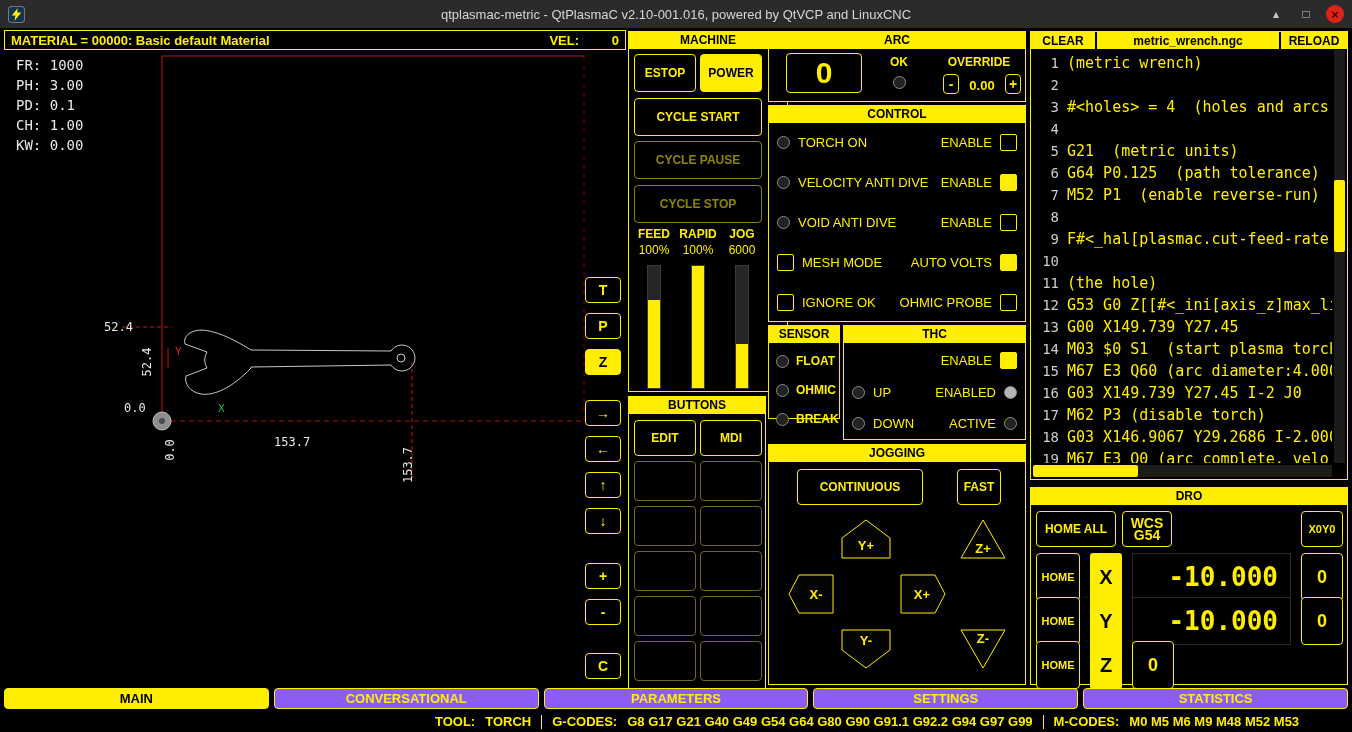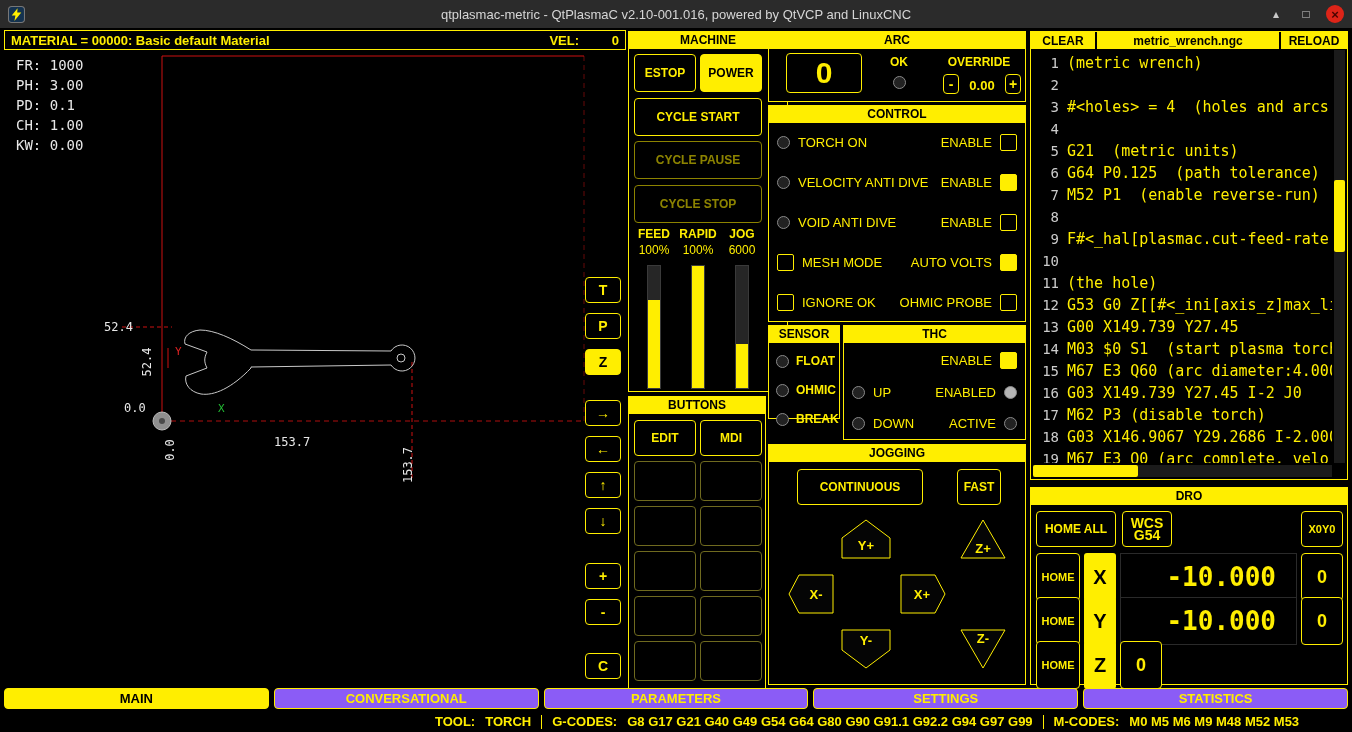--- a/index.html
+++ b/index.html
@@ -110,27 +110,27 @@
   .vthumb{position:absolute;left:0;right:0;top:130px;height:72px;background:var(--y);border-radius:2px;}
   .hscroll{position:absolute;left:2px;right:15px;bottom:2px;height:12px;background:#1b1b1b;}
   .hthumb{position:absolute;top:0;bottom:0;left:0;width:105px;background:var(--y);border-radius:2px;}
 
   
   #drobox{left:1030px;top:487px;width:318px;height:198px;}
   .dro-row1{position:absolute;left:5px;right:4px;top:23px;height:36px;display:flex;gap:6px;}
   .dro-home-all{width:80px;font-size:12px;}
   .dro-wcs{width:50px;font-size:14px;flex-direction:column;line-height:12px;}
   .dro-x0y0{width:42px;font-size:11px;margin-left:auto;}
-  .dro-row{position:absolute;left:5px;right:4px;height:48px;display:flex;gap:4px;}
+  .dro-row{position:absolute;left:5px;right:4px;height:48px;display:flex;gap:10px;}
   .dro-home{width:44px;font-size:11px;}
   .axis-letter{width:32px;background:var(--y);color:#000;font-weight:bold;font-size:20px;
                border-radius:3px;display:flex;align-items:center;justify-content:center;}
   .dro-value{flex:1;background:#000;border:1px solid #2a2a2a;color:var(--y);
              font-family:"DejaVu Sans Mono",monospace;font-size:26px;font-weight:bold;
-             display:flex;align-items:center;justify-content:flex-end;padding-right:20px;}
+             display:flex;align-items:center;justify-content:flex-end;padding-right:12px;}
   .dro-zero{width:42px;font-size:18px;}
 
   
   .tabs{position:absolute;left:4px;top:688px;width:1344px;height:21px;display:flex;gap:5px;}
   .tab{flex:1;border:1px solid var(--y);border-radius:4px;background:#8b5cf6;color:var(--y);
        font-size:13px;font-weight:bold;display:flex;align-items:center;justify-content:center;}
   .tab.active{background:var(--y);color:#000;}
   .statusbar{position:absolute;left:0;top:711px;width:1352px;height:21px;display:flex;
              align-items:center;gap:10px;padding-left:435px;font-size:13px;font-weight:bold;}
   .sb-div{width:1px;height:14px;background:var(--y);}

